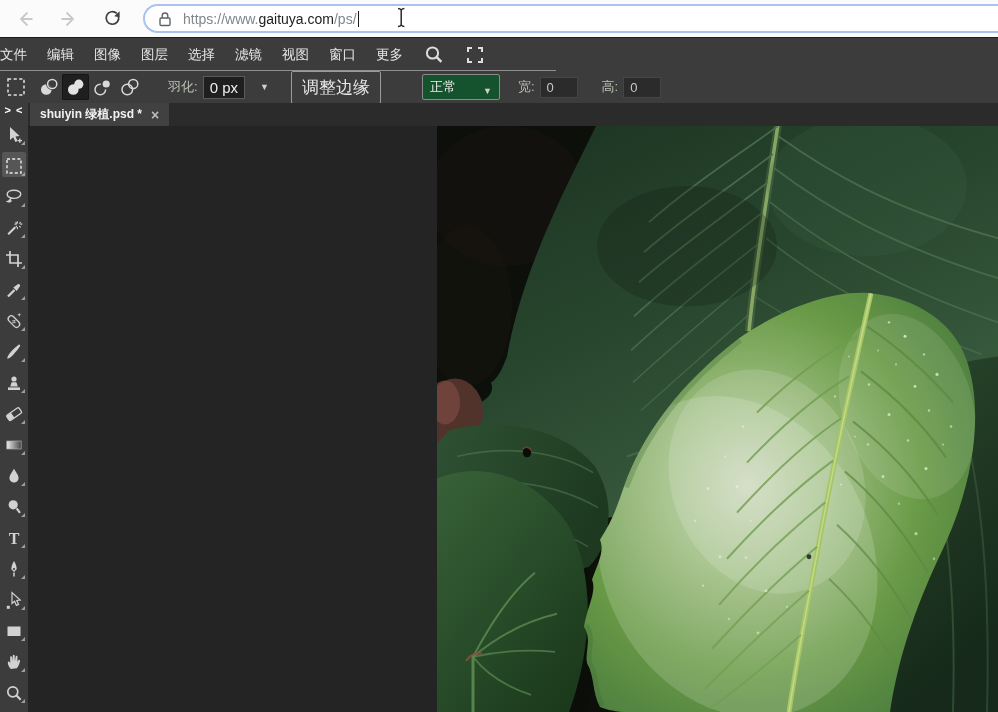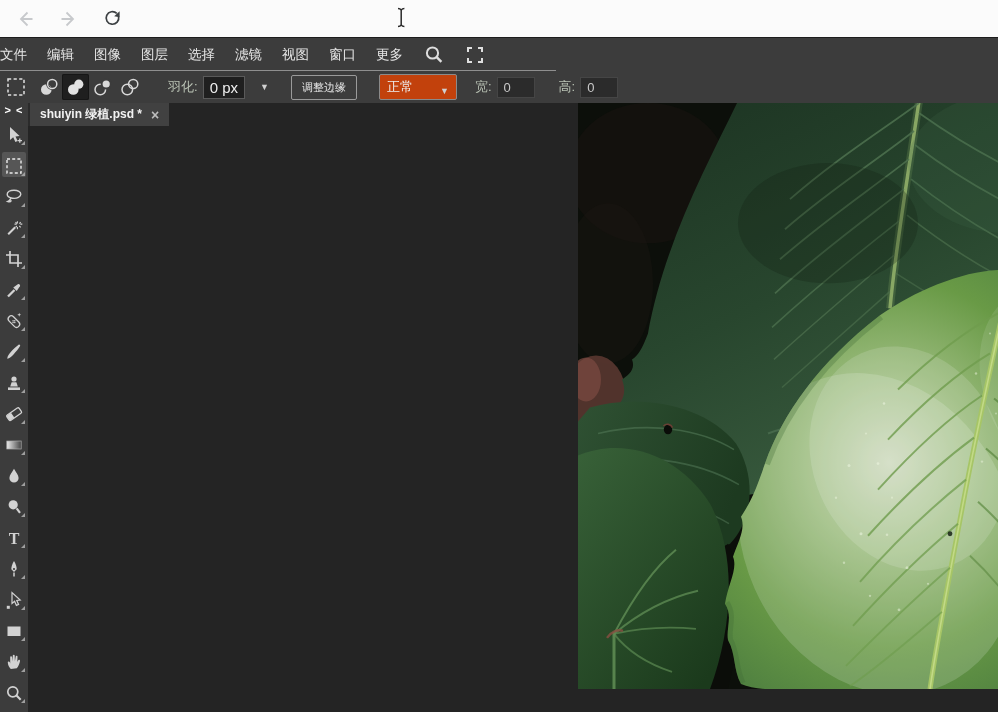--- a/index.html
+++ b/index.html
@@ -35,39 +35,39 @@
   .mode{width:27px;height:26px;display:flex;align-items:center;justify-content:center;border-radius:2px;}
   .mode.active{background:#1f1f1f;box-shadow:inset 0 0 0 1px #161616;}
   .opt-label{margin-left:25px;}
   .opt-label.tight{margin-left:18px;}
   .numbox{background:#1f1f1f;border:1px solid #5a5a5a;color:#efefef;
     padding:2px 6px;margin-left:5px;min-width:26px;font-size:15px;}
   .dim-box{background:#2b2b2b;border:1px solid #454545;color:#c9c9c9;
     padding:2px 6px;margin-left:5px;min-width:24px;font-size:13px;}
   .dd-arrow{color:#d0d0d0;font-size:9px;margin-left:10px;padding:4px 5px;}
   .btn{border:1px solid #9a9a9a;border-radius:2px;background:#3c3c3c;color:#e8e8e8;
-    font-size:11px;padding:4px 10px;margin-left:17px;}
-  .select{border:1px solid #8a8a8a;border-radius:2px;background:#c2410c;color:#ededed;
-    font-size:13px;width:62px;padding:3px 7px;margin-left:22px;display:flex;
+    font-size:17px;padding:4px 10px;margin-left:17px;}
+  .select{border:1px solid #8a8a8a;border-radius:2px;background:#14532d;color:#ededed;
+    font-size:13px;width:62px;padding:3px 7px;margin-left:41px;display:flex;
     align-items:flex-end;justify-content:space-between;}
   .select .dd{font-size:9px;color:#d0d0d0;margin:0;padding:0;}
   
   .workspace{display:flex;height:609px;}
   .toolcol{width:28px;background:#3c3c3c;display:flex;flex-direction:column;
     align-items:center;flex:0 0 auto;}
   .collapse{height:16px;line-height:15px;color:#fff;font-weight:bold;font-size:11px;
     letter-spacing:1px;text-align:center;width:100%;}
   .tool{width:28px;height:31px;position:relative;display:flex;align-items:center;
     justify-content:center;flex:0 0 auto;}
   .tool::after{content:'';position:absolute;right:3px;bottom:5px;
     border-left:4px solid transparent;border-bottom:4px solid #9f9f9f;}
   .tool.active::before{content:'';position:absolute;left:2px;right:2px;top:2px;bottom:4px;
     background:#565656;border-radius:2px;}
   .ticon{position:relative;width:20px;height:20px;}
-  .rightarea{flex:1;display:flex;flex-direction:row;min-width:0;}
+  .rightarea{flex:1;display:flex;flex-direction:column;min-width:0;}
   .tabbar{height:23px;background:#2b2b2b;display:flex;align-items:stretch;flex:0 0 auto;}
   .tab{background:#414141;display:flex;align-items:center;padding:0 10px;gap:9px;
     margin-left:2px;font-size:12px;font-weight:bold;color:#f2f2f2;}
   .tab-close{color:#bdbdbd;font-size:14px;font-weight:bold;line-height:1;}
   .canvas{flex:1;position:relative;background:#242424;overflow:hidden;}
   .photo{position:absolute;left:409px;top:0;display:block;}
 </style>
 </head>
 <body>
 
@@ -80,20 +80,28 @@
   <div class="navbtn">
     <svg width="22" height="22" viewBox="0 0 22 22">
       <path d="M8.5 4.5 L15 11 L8.5 17.5 M15 11 H3.5" fill="none" stroke="#c7c9cc" stroke-width="1.8"></path>
     </svg>
   </div>
   <div class="navbtn">
     <svg width="22" height="22" viewBox="0 0 22 22">
       <path d="M16.6 8.6 A6.3 6.3 0 1 1 14.8 5.4" fill="none" stroke="#3c4043" stroke-width="1.7"></path>
       <path d="M17.6 3.2 L17.6 9.2 L12.2 8.2 Z" fill="#3c4043"></path>
     </svg>
+  </div>
+  <div class="urlbar">
+    <svg width="18" height="18" viewBox="0 0 18 18">
+      <rect x="4" y="8" width="10" height="7.5" rx="1.2" fill="none" stroke="#5f6368" stroke-width="1.4"></rect>
+      <path d="M6.2 8 V5.8 a2.8 2.8 0 0 1 5.6 0 V8" fill="none" stroke="#5f6368" stroke-width="1.4"></path>
+    </svg>
+    <span class="urltext"><span class="url-scheme">https://www.</span><span class="url-host">gaituya.com</span><span class="url-path">/ps/</span></span>
+    <span class="caret"></span>
   </div>
   <svg class="ibeam" width="15" height="23" viewBox="0 0 15 23">
     <path d="M4 2.5 c1.7 0 2.6 .6 3.2 1.6 .6 -1 1.5 -1.6 3.2 -1.6 M4 20.5 c1.7 0 2.6 -.6 3.2 -1.6 .6 1 1.5 1.6 3.2 1.6 M7.2 4 v15" fill="none" stroke="#2a2a2a" stroke-width="1.5"></path>
   </svg>
 </div>
 
 <div class="menubar">
   <span class="menu-item">文件</span>
   <span class="menu-item">编辑</span>
   <span class="menu-item">图像</span>

